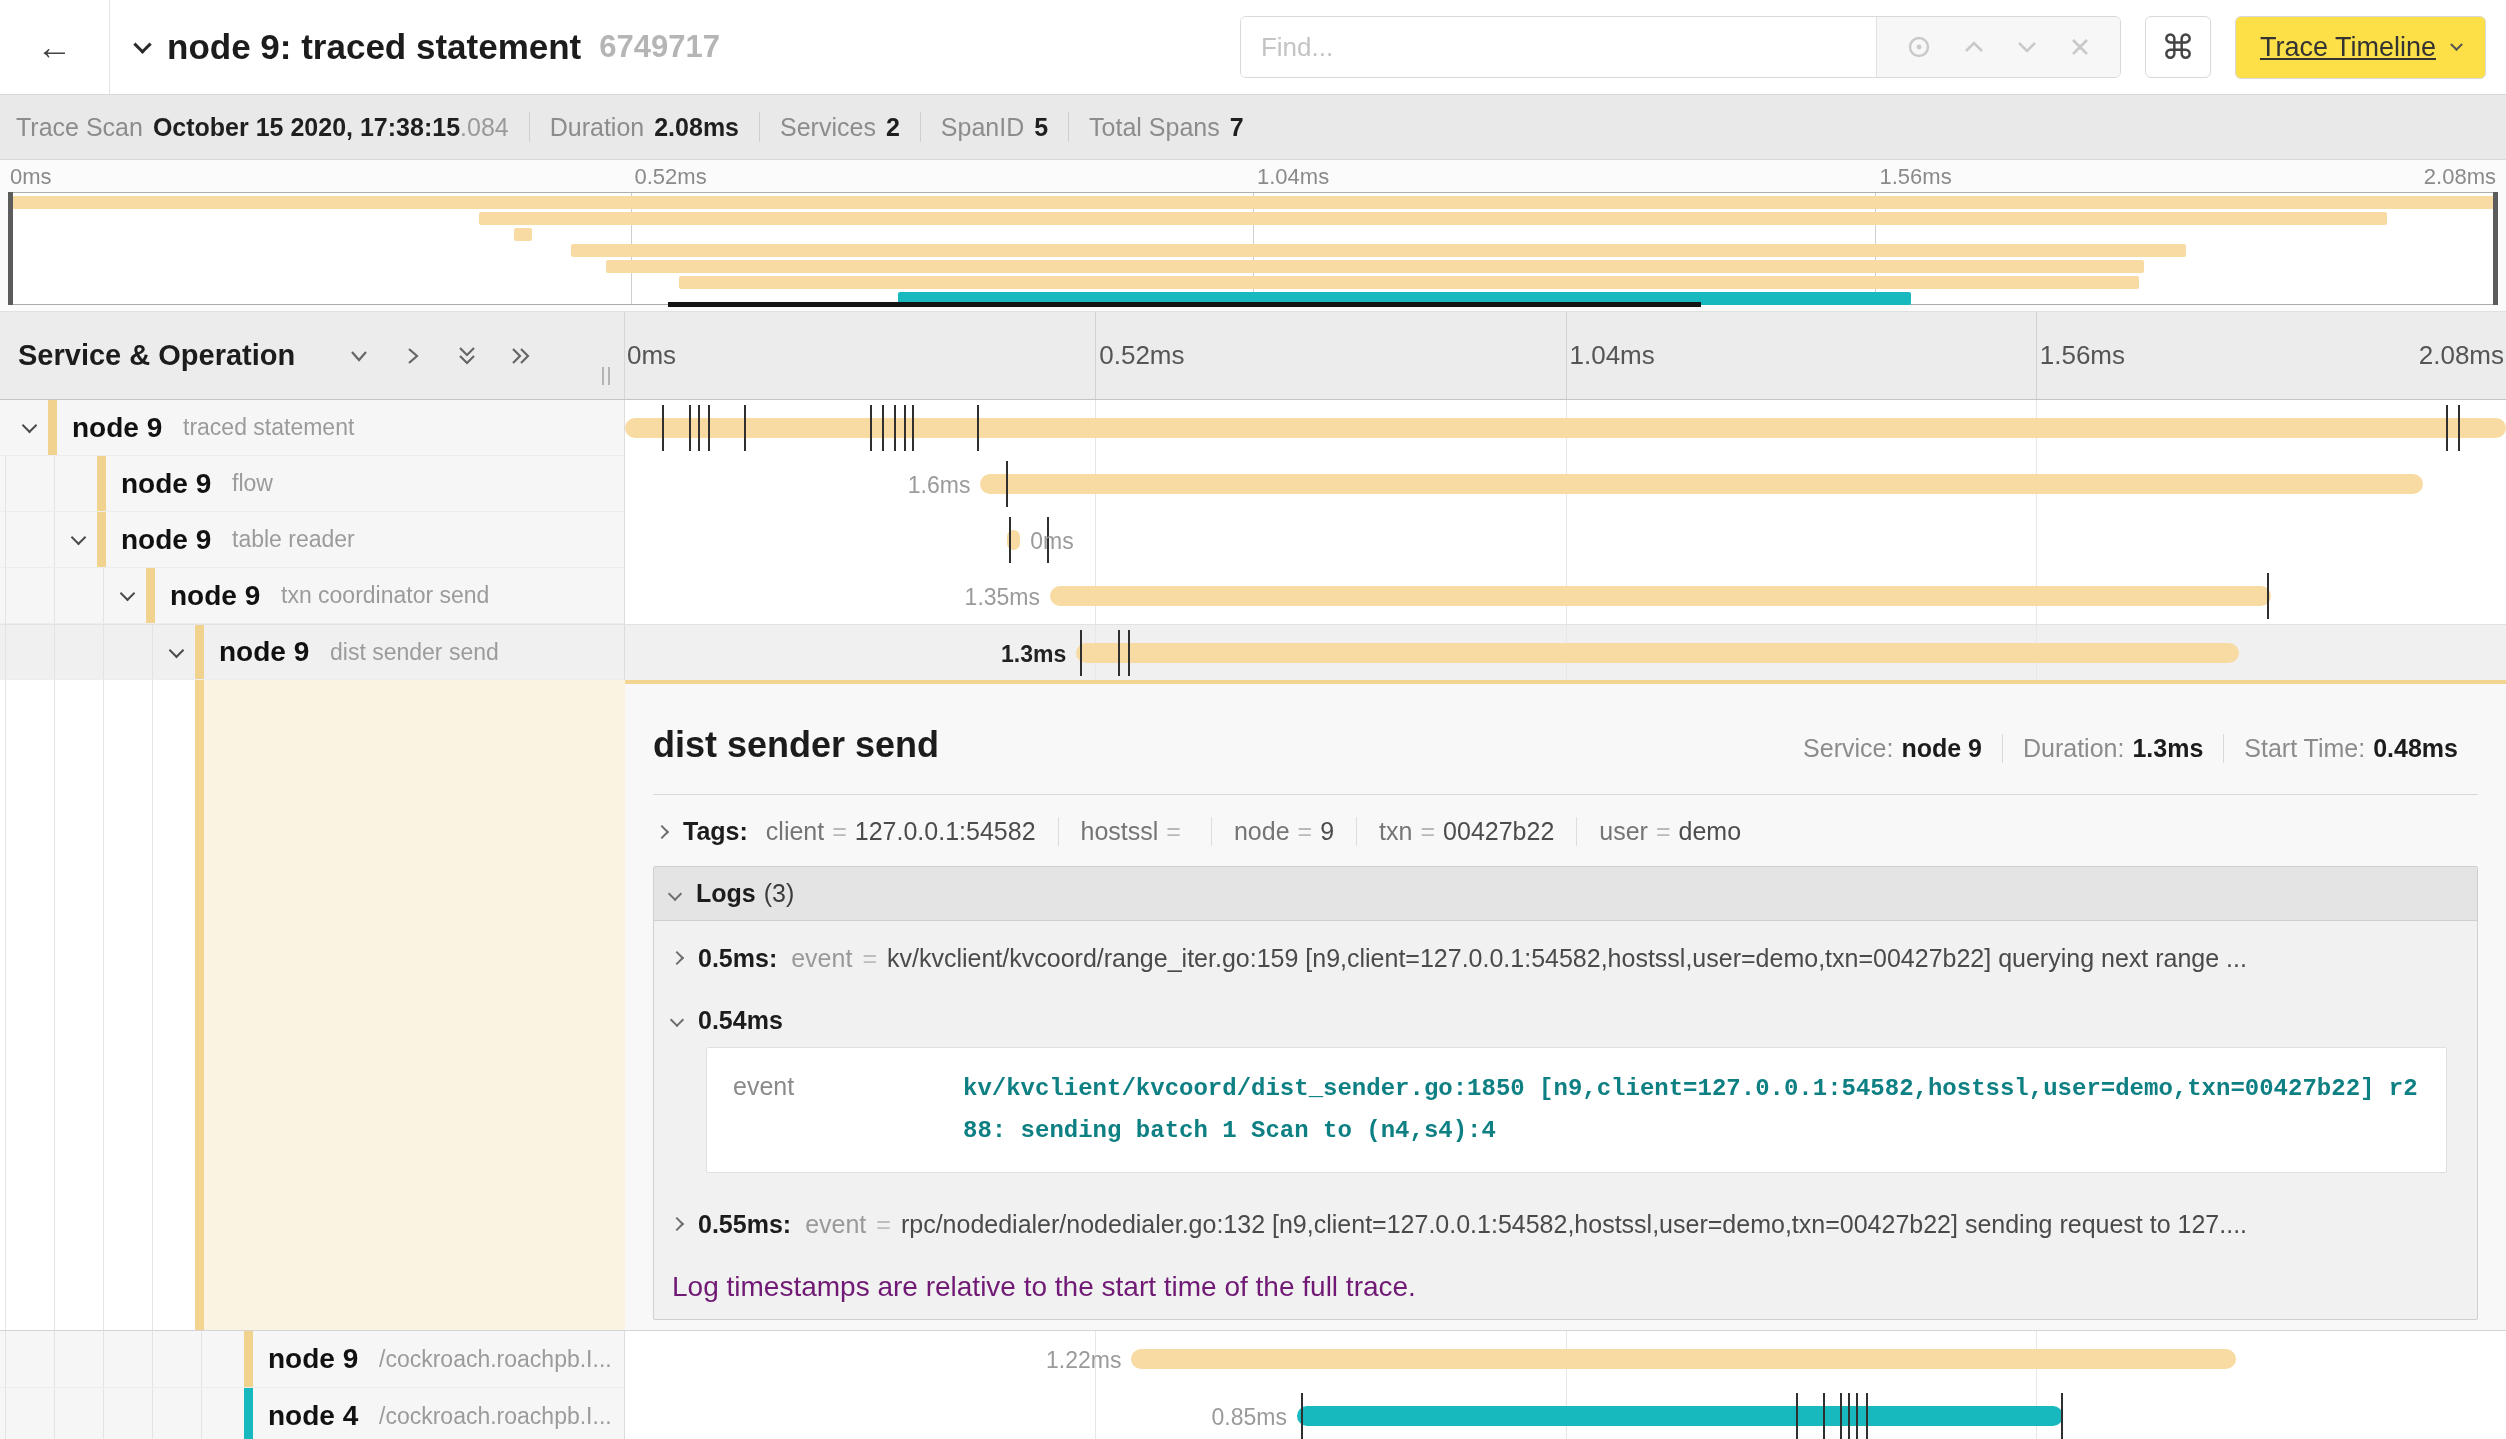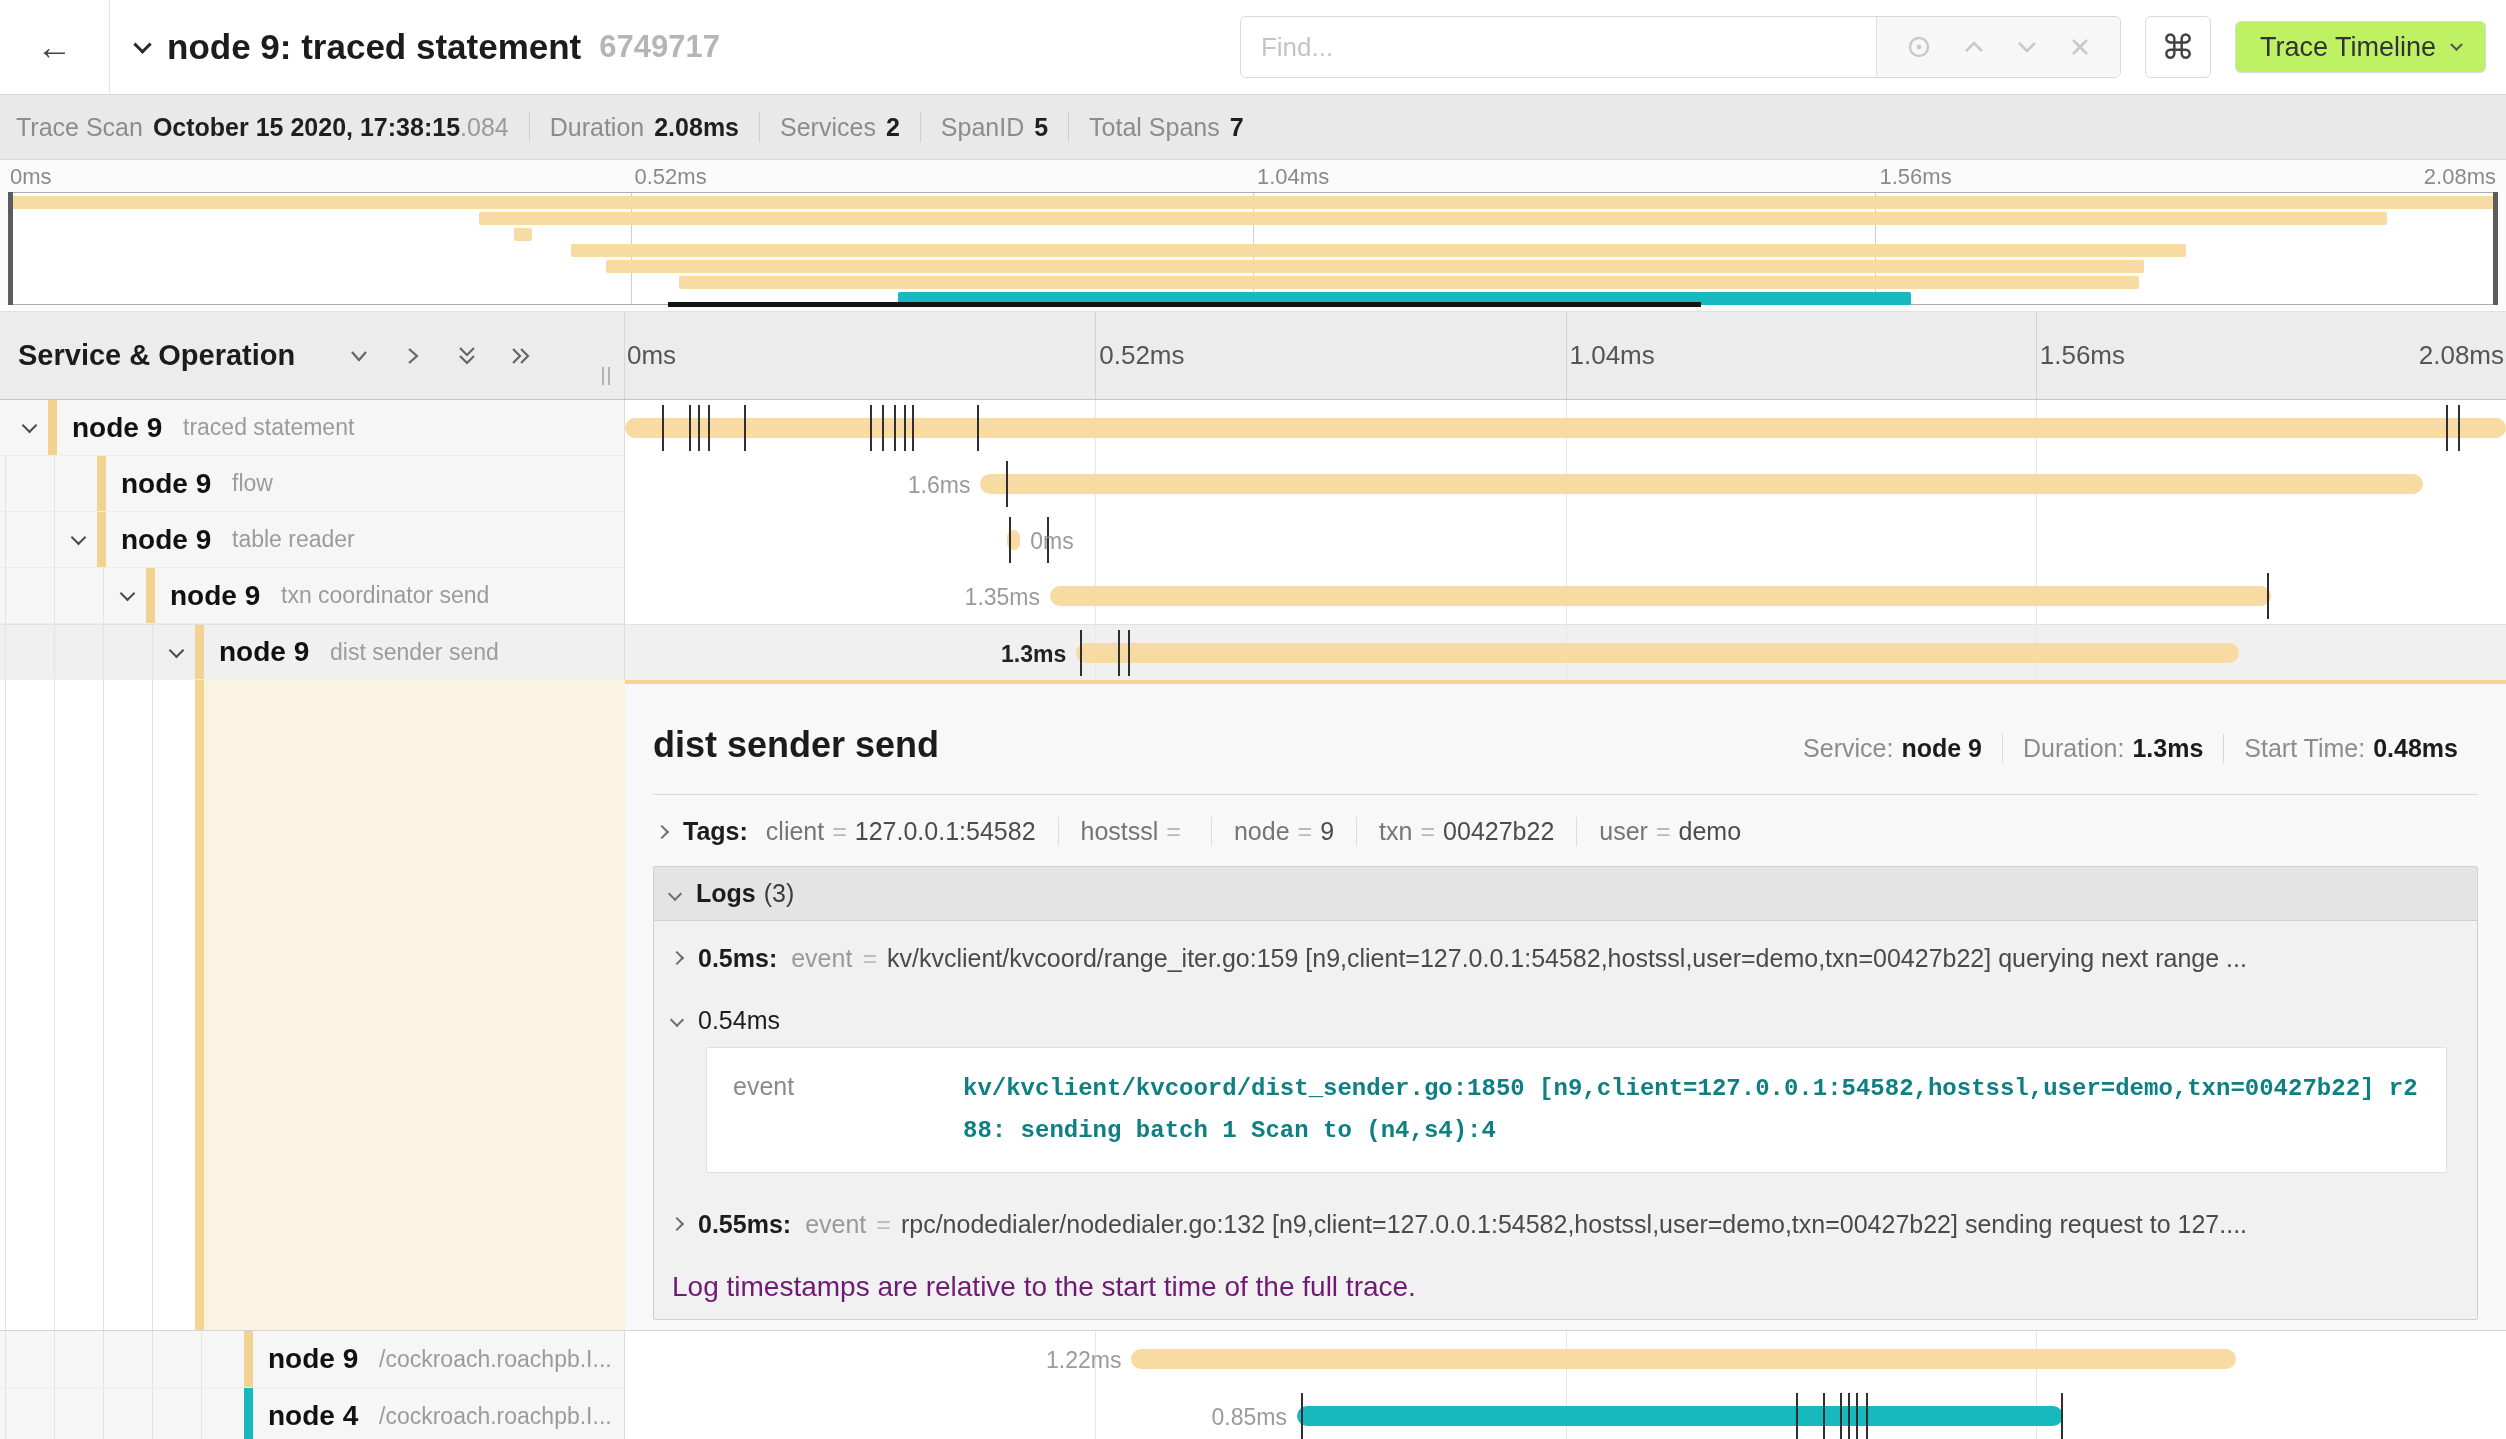--- a/index.html
+++ b/index.html
@@ -19,22 +19,22 @@
   .controls { display:flex; align-items:center; gap:24px; padding-right:20px; }
   .findgroup { display:flex; height:62px; border:1px solid #d9d9d9; border-radius:6px; overflow:hidden; background:#fff; }
   .findgroup input { border:none; outline:none; width:635px; padding:0 20px; font-size:26px;
     font-family:"Liberation Sans",sans-serif; color:#333; }
   .findgroup input::placeholder { color:#c4c4c4; }
   .findsuffix { width:244px; background:#f7f7f7; border-left:1px solid #e2e2e2;
     display:flex; align-items:center; justify-content:space-around; padding:0 14px; }
   .findsuffix svg { display:block; cursor:pointer; }
   .kbd { width:66px; height:62px; border:1px solid #d9d9d9; border-radius:6px; background:#fff;
     font-size:34px; color:#444; display:flex; align-items:center; justify-content:center; cursor:pointer; }
-  .viewbtn { height:52px; padding:0 24px; border:1px solid #d9d9d9; border-radius:6px; background:#bef264;
-    display:flex; align-items:center; gap:16px; font-size:27px; color:#333; cursor:pointer; white-space:nowrap; }
+  .viewbtn { height:63px; padding:0 24px; border:1px solid #d9d9d9; border-radius:6px; background:#fde047;
+    display:flex; align-items:center; gap:16px; font-size:27px; color:#333; cursor:pointer; white-space:nowrap;text-decoration:underline; }
   .cv-sm { width:9px; height:9px; border-width:2px; border-color:#555; }
 
   
   .summary { height:66px; background:#e9e9e9; border-top:1px solid #d8d8d8; border-bottom:1px solid #d8d8d8;
     display:flex; align-items:center; padding:0 16px; font-size:25px; }
   .summary .lbl { color:#8c8c8c; margin-right:10px; }
   .summary .val { color:#1f1f1f; font-weight:700; }
   .summary .dim { color:#9a9a9a; font-weight:400; }
   .sep { width:1px; height:30px; background:#cfcfcf; margin:0 20px; }
 
@@ -117,21 +117,21 @@
   .logshdr { height:54px; background:#e4e4e4; border-bottom:1px solid #cfcfcf; display:flex;
     align-items:center; padding-left:16px; font-size:25px; cursor:pointer; }
   .logshdr b { margin:0 8px 0 16px; }
   .logshdr .cnt { color:#3c3c3c; }
   .logitem { display:flex; align-items:center; padding:0 22px 0 18px; height:74px; font-size:25px;
     white-space:nowrap; overflow:hidden; cursor:pointer; }
   .logitem .t { font-weight:700; margin:0 14px 0 16px; flex:none; }
   .logitem .f { color:#9a9a9a; flex:none; } .logitem .eq { color:#bdbdbd; padding:0 10px; flex:none; }
   .logitem .lv { color:#4a4a4a; overflow:hidden; text-overflow:ellipsis; }
   .logexp-h { height:50px; display:flex; align-items:center; padding-left:18px; font-size:25px; cursor:pointer; }
-  .logexp-h .t { font-weight:400; margin-left:16px; }
+  .logexp-h .t { font-weight:700; margin-left:16px; }
   .kvbox { margin:2px 30px 14px 52px; background:#fff; border:1px solid #e0e0e0; border-radius:2px;
     display:flex; padding:20px 26px; }
   .kvbox .k { width:230px; color:#8a8a8a; font-size:25px; flex:none; padding-top:4px; }
   .kvbox .mono { font-family:Liberation Mono, monospace; font-size:24px; line-height:42px;
     width:1460px; word-break:break-all; font-weight:700; }
   .logsfooter { padding:10px 18px 16px; font-size:28px; color:#701a75; }
   .spanid-row { display:flex; justify-content:flex-end; align-items:center; margin-top:18px;
     font-size:23px; gap:6px; }
   .spanid-row .lbl { color:#b0b0b0; }
   .spanid-row .val { color:#3f3f3f; }

